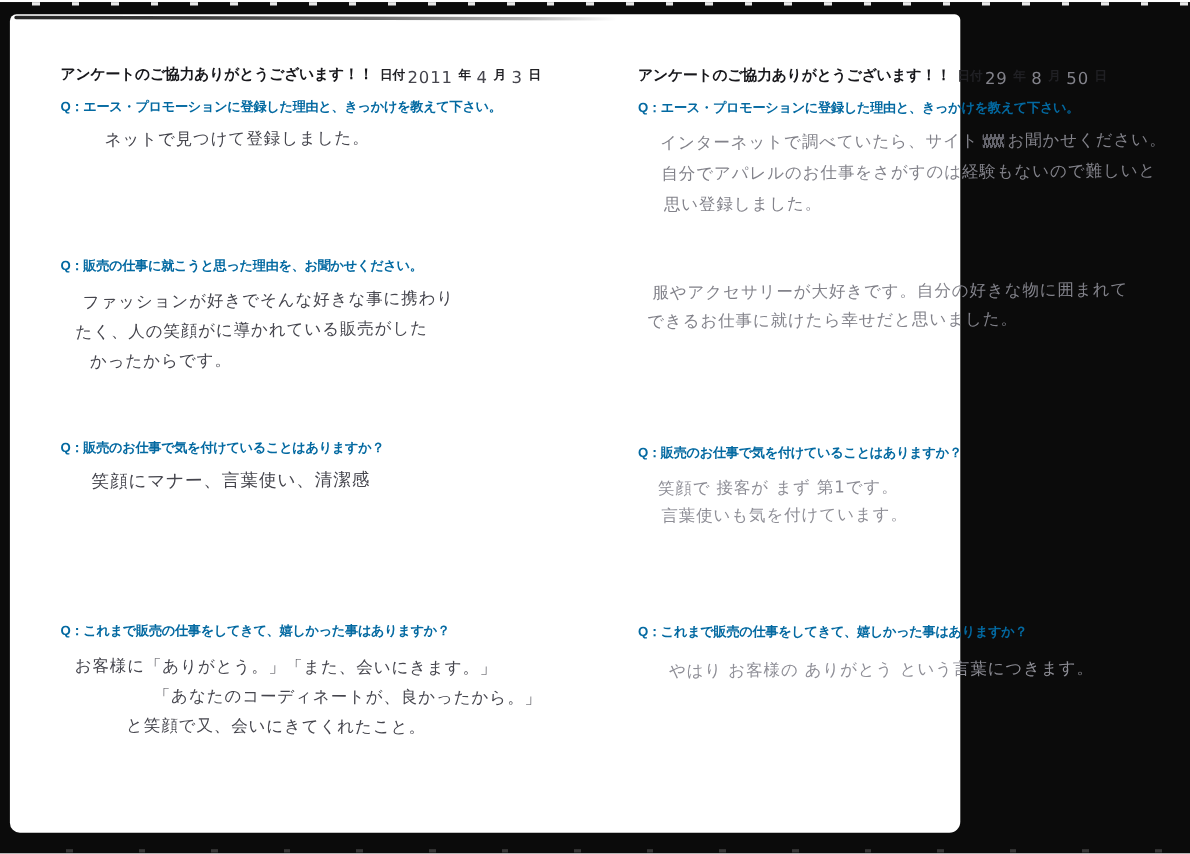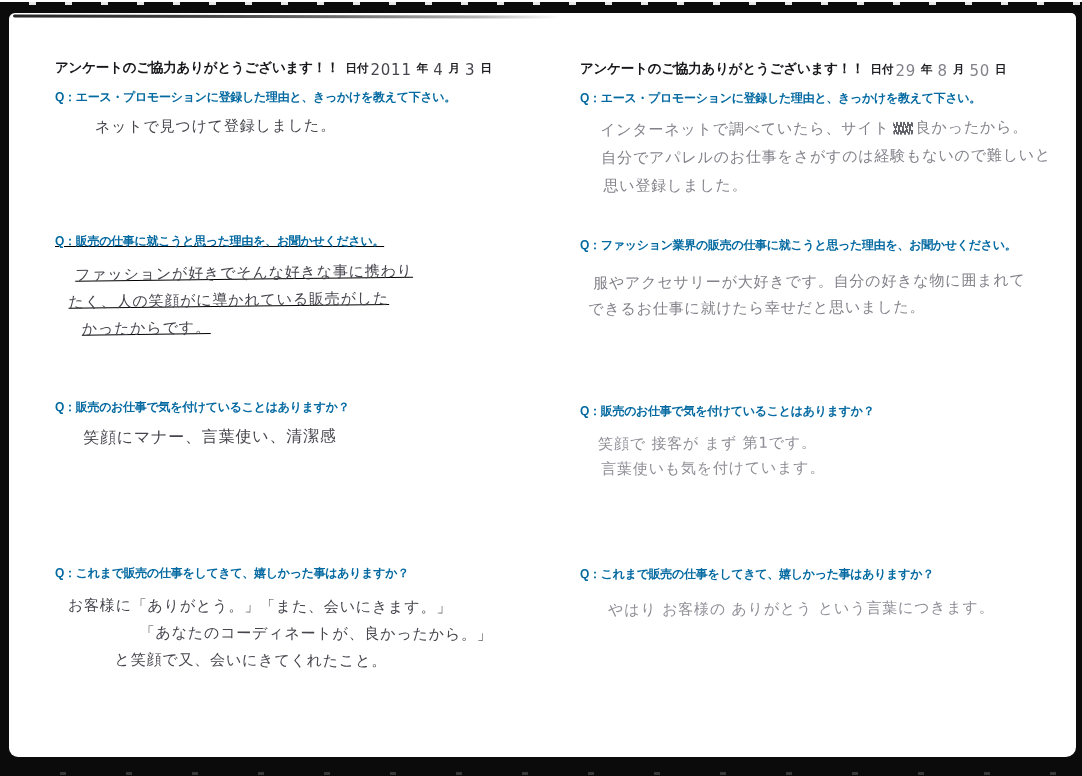--- a/index.html
+++ b/index.html
@@ -20,21 +20,21 @@
     top:0;
     background:repeating-linear-gradient(90deg,#0b0b0b 0 29px,#e8e8e8 29px 36px);
   }
   .tick-strip.bottom{
     bottom:1px;
     background:repeating-linear-gradient(90deg,#0b0b0b 0 60px,#4a4a4a 60px 66px);
     opacity:.7;
   }
   
   .paper{
-    position:absolute;left:9px;top:13px;width:1067px;height:744px;
+    position:absolute;left:9px;top:13px;width:864px;height:744px;
     background:#ffffff;
     border-radius:6px 5px 10px 9px;
   }
   
   .smear{
     position:absolute;left:4px;top:2px;width:548px;height:3px;
     background:linear-gradient(90deg,#262626 0%,#3c3c3c 30%,#6e6e6e 60%,#b5b5b5 85%,rgba(255,255,255,0) 100%);
     transform:rotate(0.12deg);
     border-radius:2px;
   }
@@ -106,21 +106,21 @@
       </span>
     </div>
 
     <div class="qa qa1" style="top:76px;">
       <div class="q">Q：エース・プロモーションに登録した理由と、きっかけを教えて下さい。</div>
       <div class="answers tilt-b">
         <div class="hand-line hand" style="margin-left:40px;">ネットで見つけて登録しました。</div>
       </div>
     </div>
 
-    <div class="qa qa2" style="top:220px;text-decoration:underline;">
+    <div class="qa qa2" style="top:220px;">
       <div class="q">Q：販売の仕事に就こうと思った理由を、お聞かせください。</div>
       <div class="answers tilt-a" style="margin-top:12px;">
         <div class="hand-line hand" style="margin-left:20px;">ファッションが好きでそんな好きな事に携わり</div>
         <div class="hand-line hand" style="margin-left:13px;">たく、人の笑顔がに導かれている販売がした</div>
         <div class="hand-line hand" style="margin-left:26px;">かったからです。</div>
       </div>
     </div>
 
     <div class="qa qa3" style="top:386px;">
       <div class="q">Q：販売のお仕事で気を付けていることはありますか？</div>
@@ -151,28 +151,27 @@
         <span class="hand hand-date">8</span>
         <span class="date-unit">月</span>
         <span class="hand hand-date">50</span>
         <span class="date-unit">日</span>
       </span>
     </div>
 
     <div class="qa qa1" style="top:77px;">
       <div class="q">Q：エース・プロモーションに登録した理由と、きっかけを教えて下さい。</div>
       <div class="answers tilt-b" style="margin-top:9px;">
-        <div class="hand-line hand" style="margin-left:20px;line-height:28px;"><span>インターネットで調べていたら、サイト</span><span class="scribble"></span><span>良かったから。</span></div>
+        <div class="hand-line hand" style="margin-left:20px;line-height:28px;"><span>インターネットで調べていたら、サイト</span><span class="scribble"></span><span>お聞かせください。</span></div>
         <div class="hand-line hand" style="margin-left:21px;line-height:28px;">自分でアパレルのお仕事をさがすのは経験もないので難しいと</div>
         <div class="hand-line hand" style="margin-left:23px;line-height:28px;">思い登録しました。</div>
       </div>
     </div>
 
     <div class="qa qa2" style="top:224px;">
-      <div class="q">Q：ファッション業界の販売の仕事に就こうと思った理由を、お聞かせください。</div>
       <div class="answers tilt-b" style="margin-top:16px;">
         <div class="hand-line hand" style="margin-left:13px;line-height:26px;">服やアクセサリーが大好きです。自分の好きな物に囲まれて</div>
         <div class="hand-line hand" style="margin-left:8px;line-height:26px;">できるお仕事に就けたら幸せだと思いました。</div>
       </div>
     </div>
 
     <div class="qa qa3" style="top:390px;">
       <div class="q">Q：販売のお仕事で気を付けていることはありますか？</div>
       <div class="answers tilt-b" style="margin-top:12px;">
         <div class="hand-line hand" style="margin-left:18px;line-height:25px;">笑顔で 接客が まず 第1です。</div>

